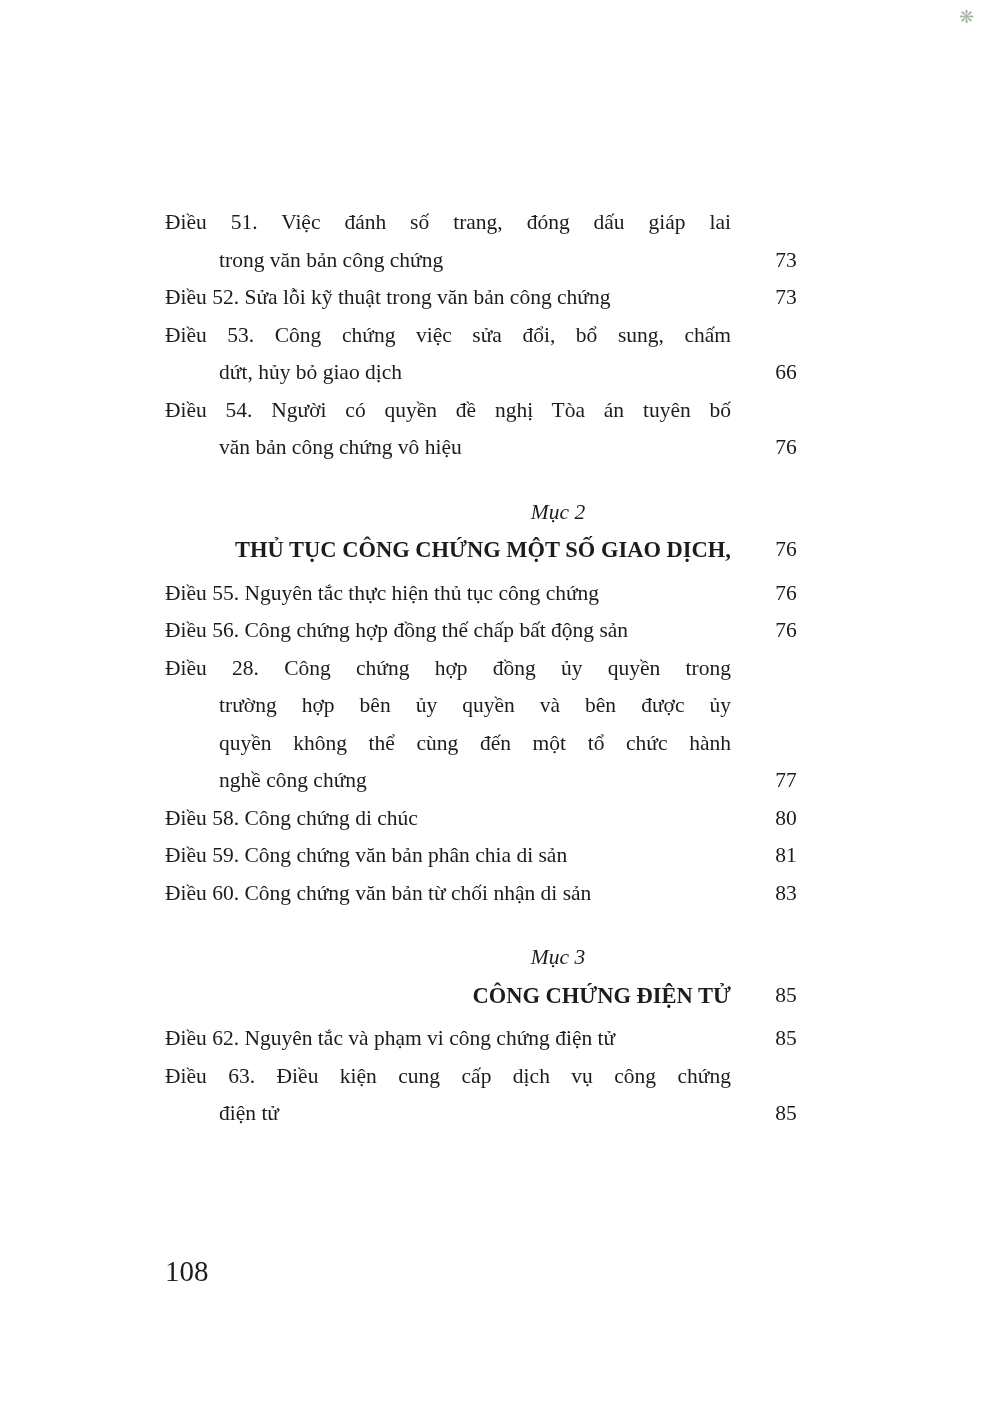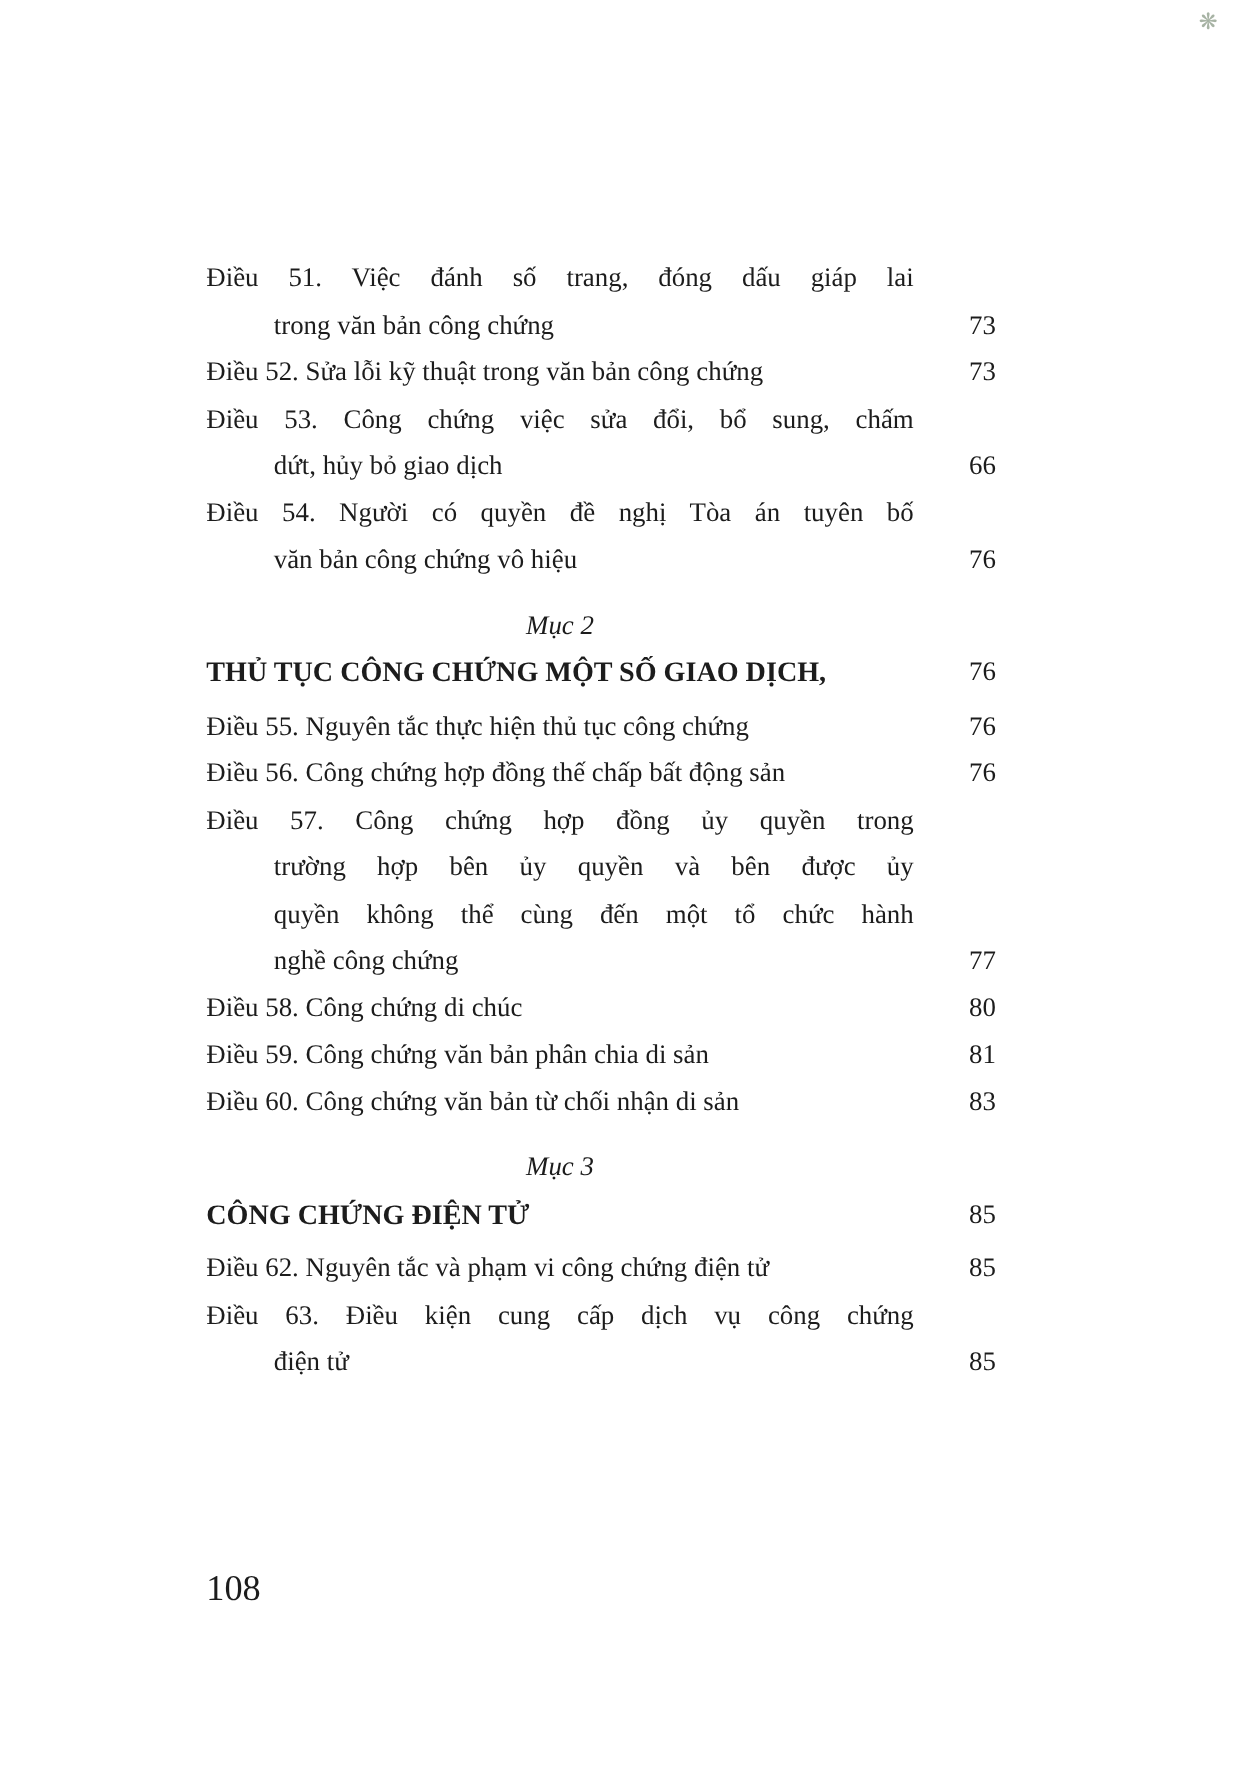--- a/index.html
+++ b/index.html
@@ -50,28 +50,29 @@
   }
   .row.entry .line.cont {
     padding-left: 54px;
   }
   .line.j {
     text-align: justify;
     text-align-last: justify;
     -moz-text-align-last: justify;
   }
   .row.section-label {
-    margin-top: 15px;
+    margin-top: 27px;
+    justify-content: flex-end;
   }
   .row.section-label .text-col {
     text-align: center;
     font-style: italic;
   }
   .row.section-title .text-col {
-    text-align: left;
+    text-align: right;
     font-weight: bold;
     font-size: 22.5px;
     line-height: 37.5px;
   }
   .row.section-title {
     margin-bottom: 6px;
   }
   .footer-page-number {
     position: absolute;
     left: 165px;
@@ -132,21 +133,21 @@
         <div class="page-col">76</div>
       </div>
       <div class="row entry">
         <div class="text-col">
           <div class="line first">Điều 56. Công chứng hợp đồng thế chấp bất động sản</div>
         </div>
         <div class="page-col">76</div>
       </div>
       <div class="row entry">
         <div class="text-col">
-          <div class="line first j">Điều 57. Công chứng hợp đồng ủy quyền trong</div>
+          <div class="line first j">Điều 28. Công chứng hợp đồng ủy quyền trong</div>
           <div class="line cont j">trường hợp bên ủy quyền và bên được ủy</div>
           <div class="line cont j">quyền không thể cùng đến một tổ chức hành</div>
           <div class="line cont">nghề công chứng</div>
         </div>
         <div class="page-col">77</div>
       </div>
       <div class="row entry">
         <div class="text-col">
           <div class="line first">Điều 58. Công chứng di chúc</div>
         </div>

